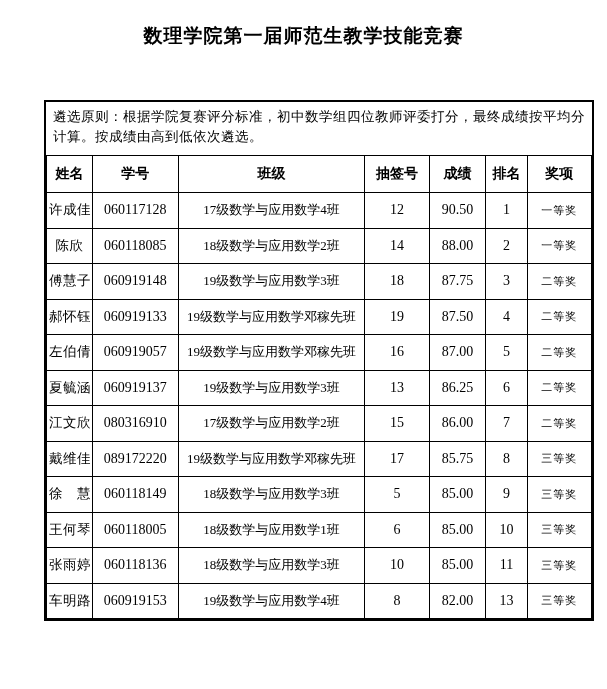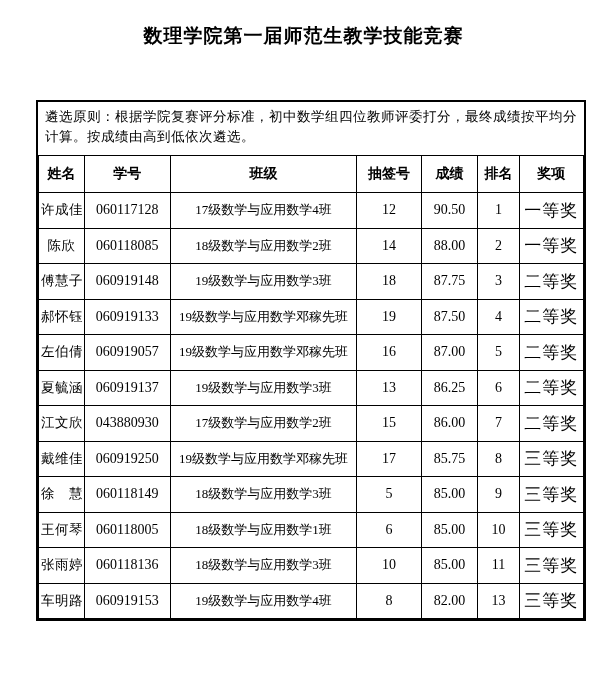--- a/index.html
+++ b/index.html
@@ -27,21 +27,21 @@
     text-align: center;
     font-family: "Liberation Sans", sans-serif;
     font-weight: bold;
     font-size: 19px;
     line-height: 28px;
     letter-spacing: 1px;
     color: #000000;
   }
   .content-box {
     position: absolute;
-    left: 36px;
+    left: 44px;
     top: 100px;
     width: 550px;
     border: 2.5px solid #000000;
     box-sizing: border-box;
     background: #ffffff;
   }
   .note {
     margin: 0;
     padding: 5px 7px 8px 7px;
     font-size: 13.5px;
@@ -72,21 +72,21 @@
   table.results td {
     height: 34.5px;
     font-size: 13.5px;
   }
   table.results td.c-name   { font-size: 13.5px; letter-spacing: 0.5px; font-family: Liberation Serif, serif; }
   table.results td.c-id,
   table.results td.c-draw,
   table.results td.c-score,
   table.results td.c-rank   { font-family: "Liberation Serif", serif; font-size: 14px; }
   table.results td.c-class  { font-size: 13px; margin-top: 20px; }
-  table.results td.c-award  { font-size: 17px; letter-spacing: 1px; }
+  table.results td.c-award  { font-size: 11px; letter-spacing: 1px; }
   col.w-name  { width: 8.4%; }
   col.w-id    { width: 15.8%; }
   col.w-class { width: 34.2%; }
   col.w-draw  { width: 11.8%; }
   col.w-score { width: 10.4%; }
   col.w-rank  { width: 7.6%; }
   col.w-award { width: 11.8%; }
 </style>
 </head>
 <body>
@@ -172,30 +172,30 @@
             <td class="c-name">夏毓涵</td>
             <td class="c-id">060919137</td>
             <td class="c-class">19级数学与应用数学3班</td>
             <td class="c-draw">13</td>
             <td class="c-score">86.25</td>
             <td class="c-rank">6</td>
             <td class="c-award">二等奖</td>
           </tr>
           <tr>
             <td class="c-name">江文欣</td>
-            <td class="c-id">043880930</td>
+            <td class="c-id">080316910</td>
             <td class="c-class">17级数学与应用数学2班</td>
             <td class="c-draw">15</td>
             <td class="c-score">86.00</td>
             <td class="c-rank">7</td>
             <td class="c-award">二等奖</td>
           </tr>
           <tr>
             <td class="c-name">戴维佳</td>
-            <td class="c-id">060919250</td>
+            <td class="c-id">089172220</td>
             <td class="c-class">19级数学与应用数学邓稼先班</td>
             <td class="c-draw">17</td>
             <td class="c-score">85.75</td>
             <td class="c-rank">8</td>
             <td class="c-award">三等奖</td>
           </tr>
           <tr>
             <td class="c-name">徐　慧</td>
             <td class="c-id">060118149</td>
             <td class="c-class">18级数学与应用数学3班</td>

